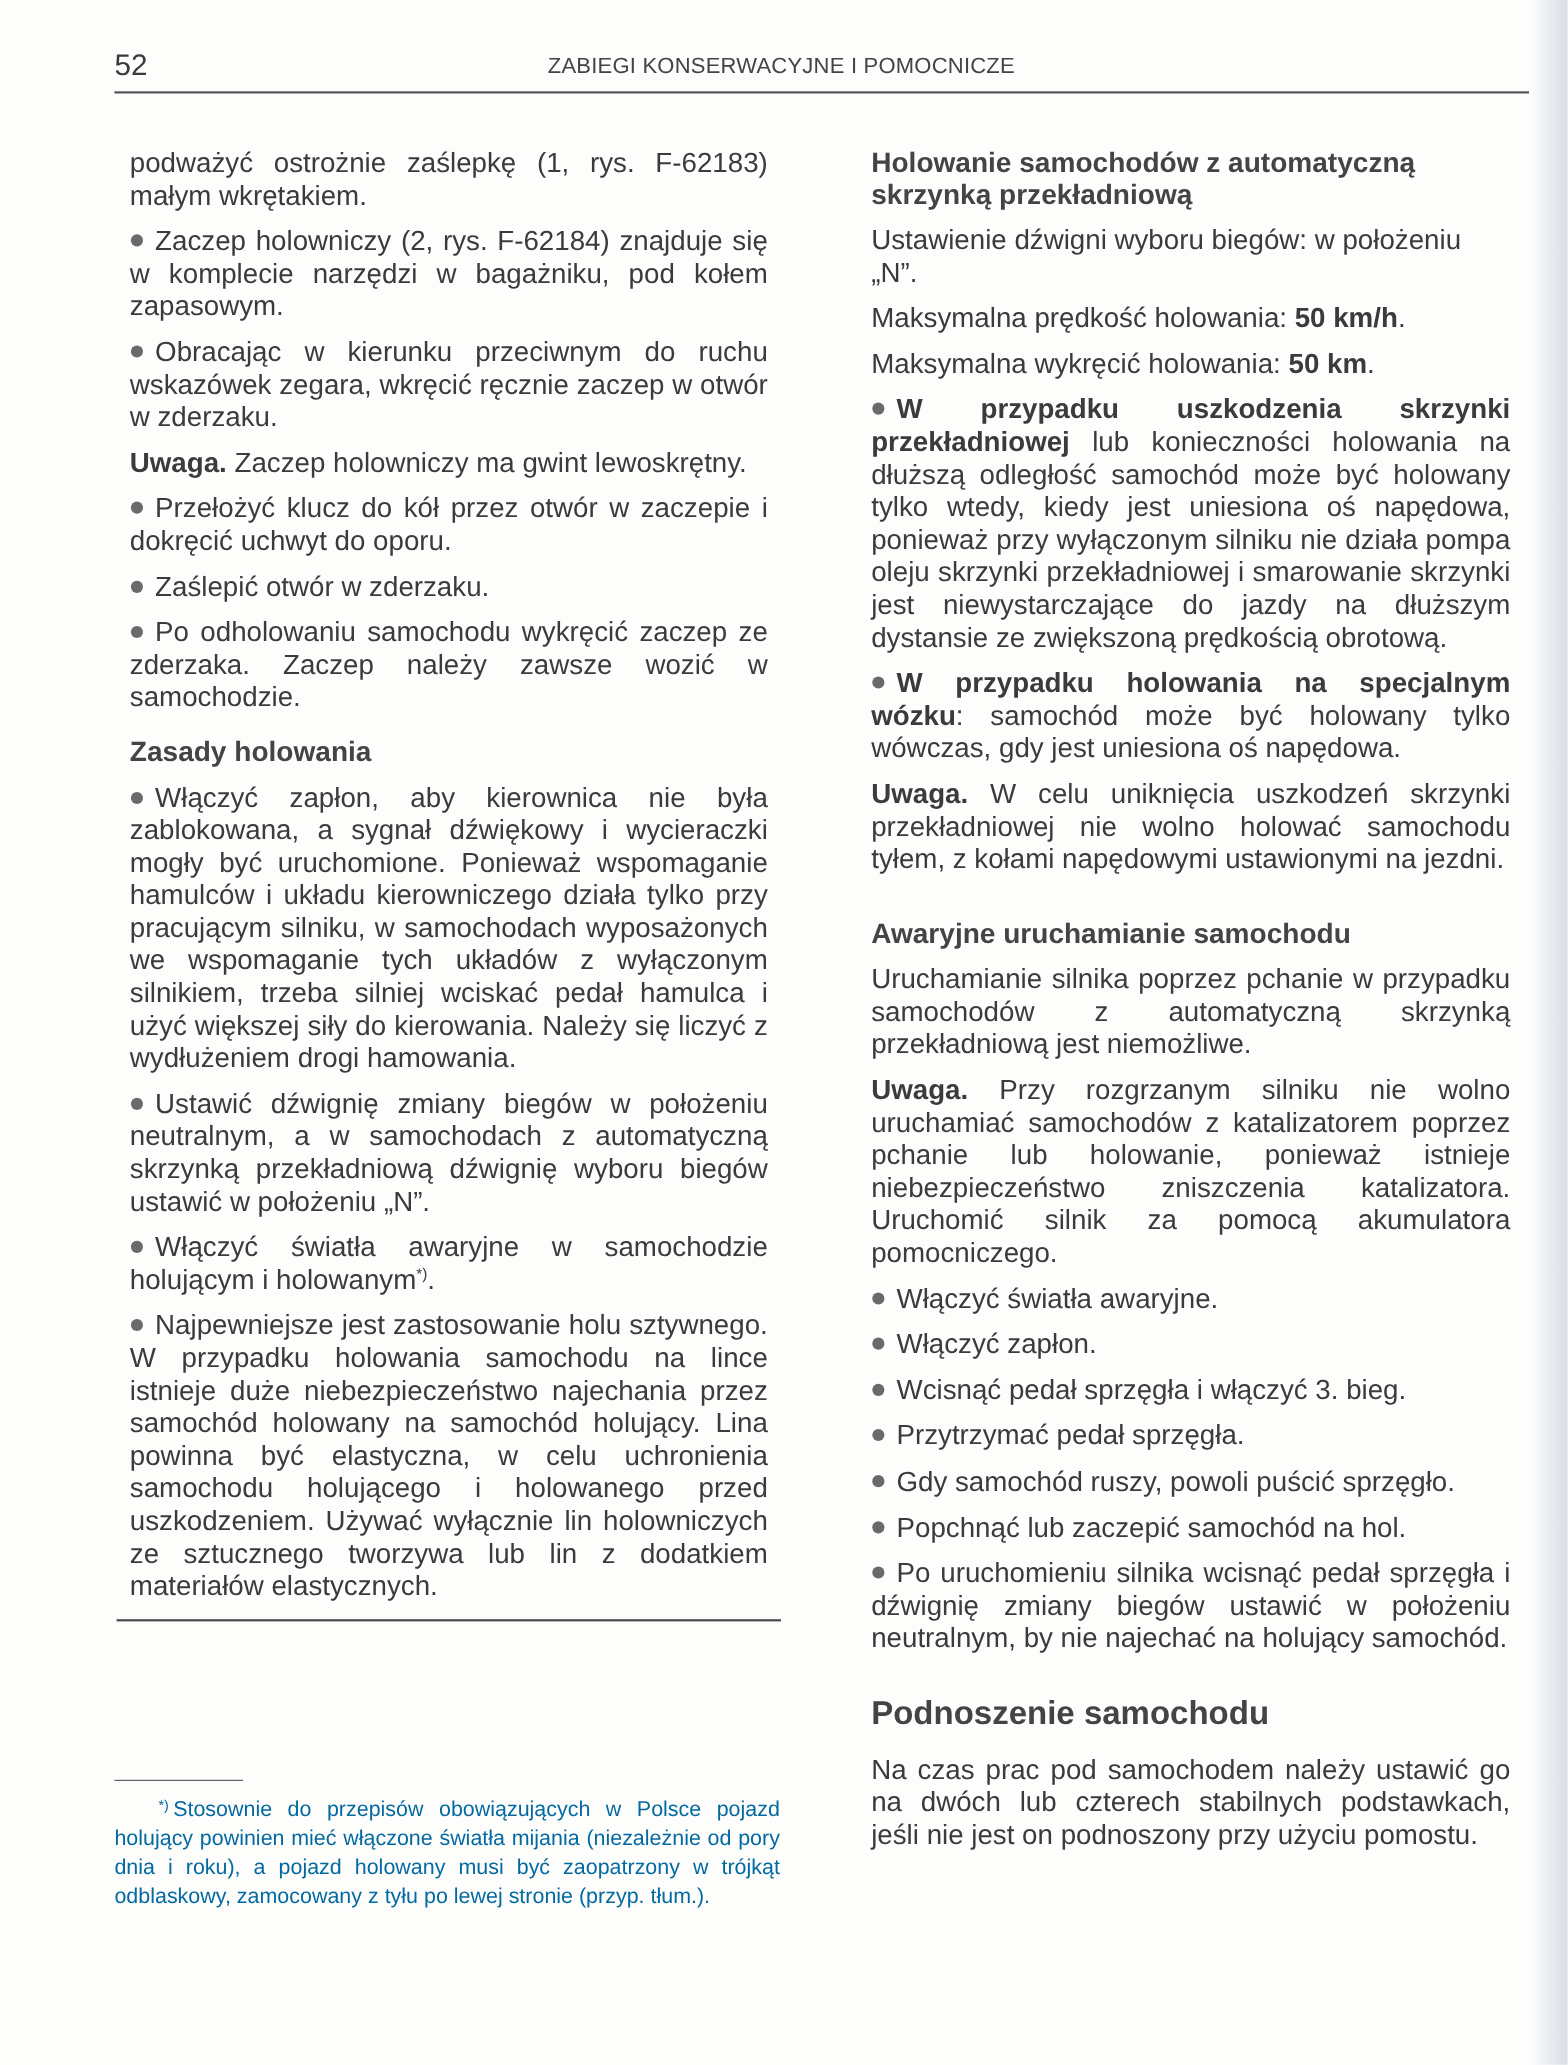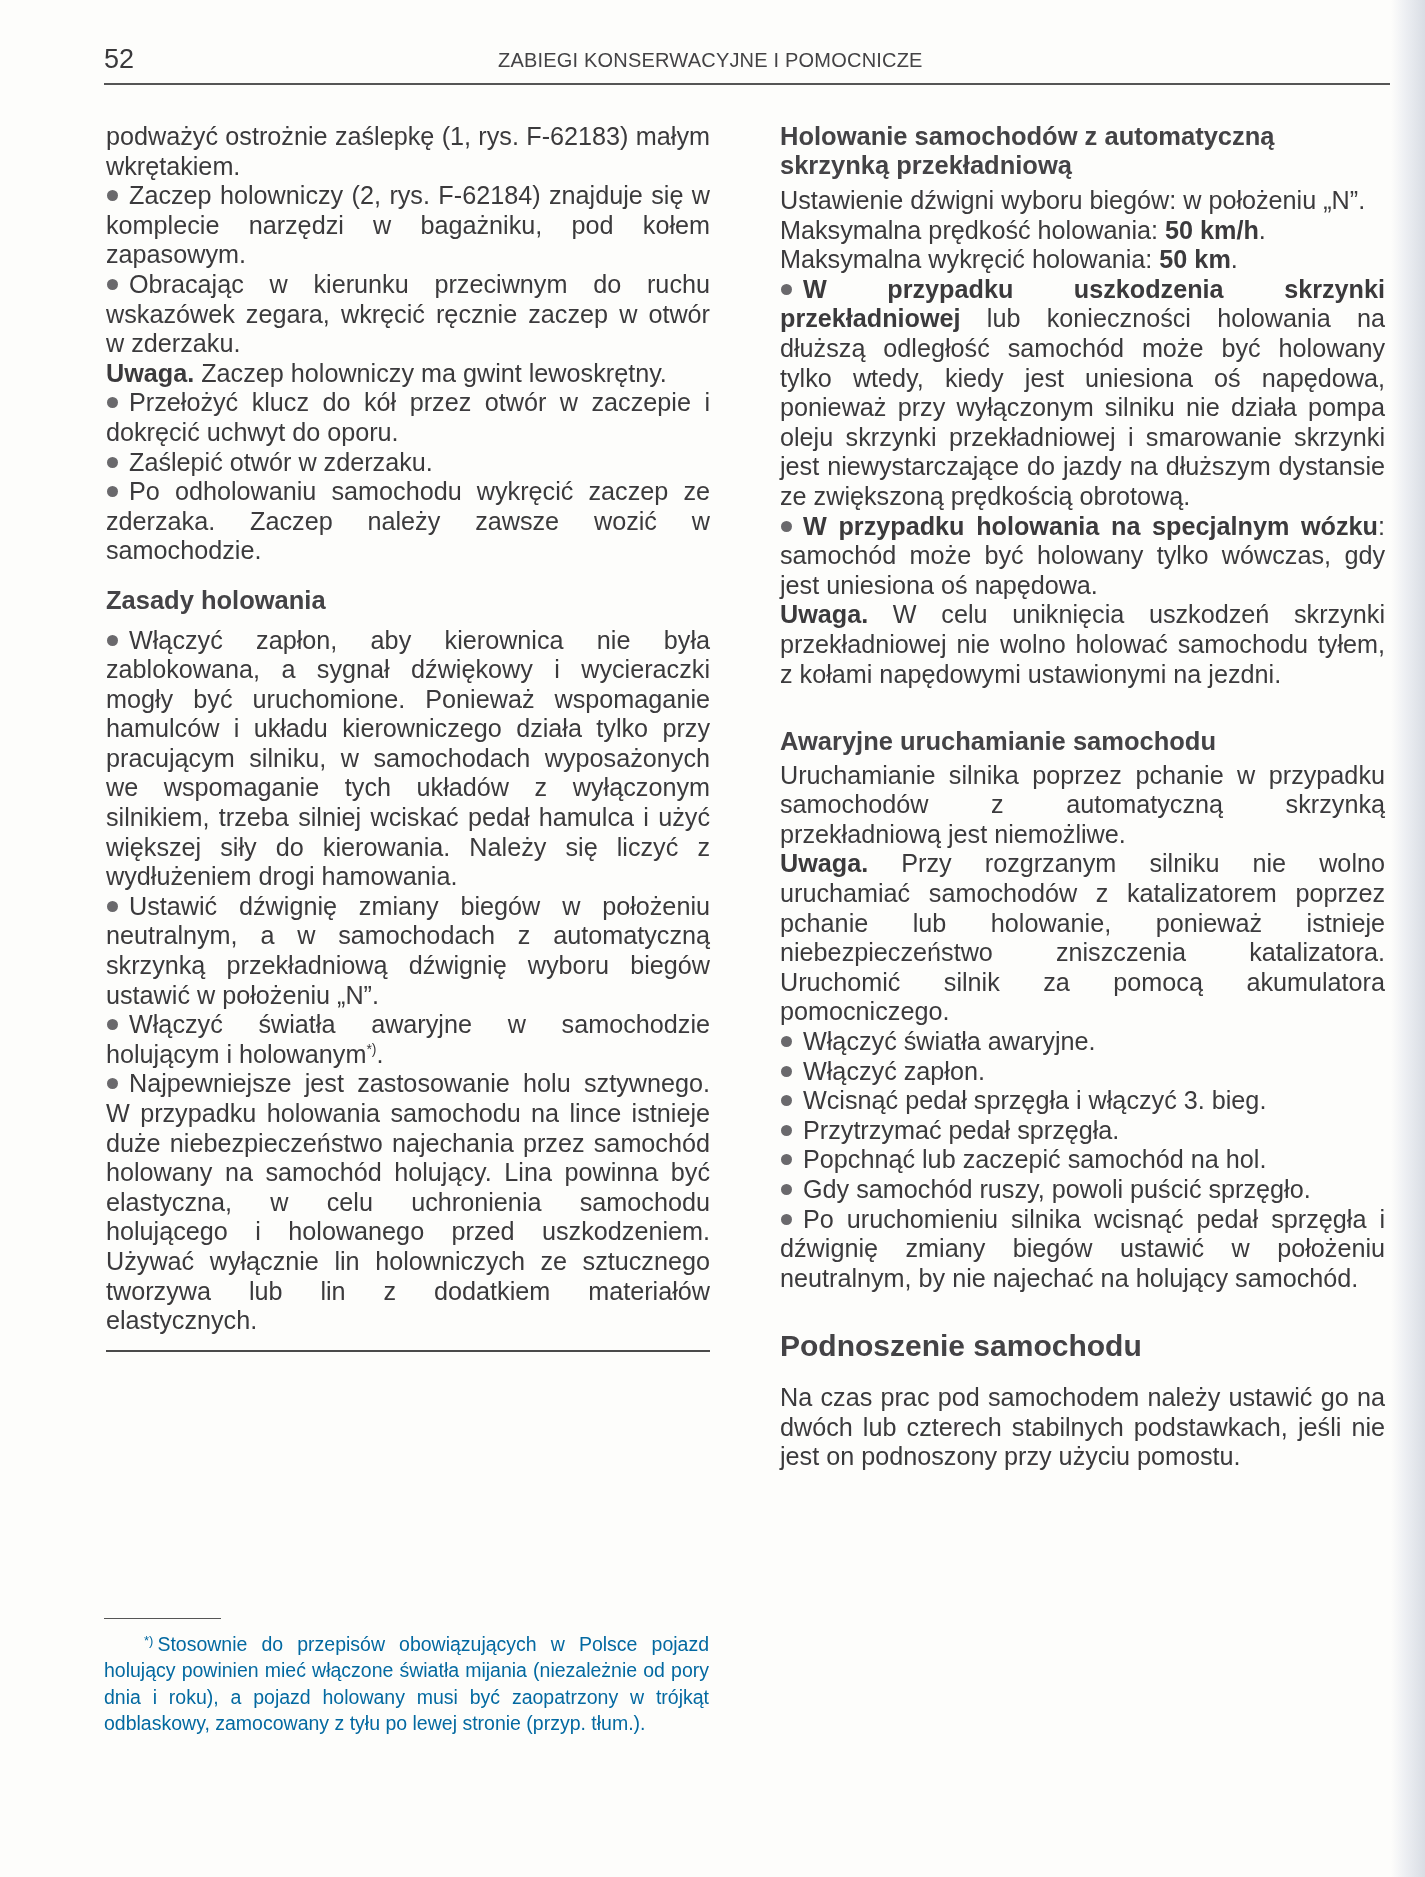--- a/index.html
+++ b/index.html
@@ -12,21 +12,21 @@
     background: linear-gradient(to right, #fdfdfb 0%, #eceef2 45%, #d9dde4 100%);
   }
   .header { position: absolute; left: 104px; top: 40px; width: 1290px; height: 44px; }
   .page-number { position: absolute; left: 0; top: 4px; font-size: 27px; color: #3a393b; }
   .running-title { position: absolute; left: 394px; top: 9px; font-size: 20px; color: #444345; letter-spacing: 0.2px; }
   .header-rule { position: absolute; left: 104px; top: 83px; width: 1286px; height: 2px; background: #555; }
 
   .col { position: absolute; top: 122px; font-size: 25.2px; line-height: 29.6px; text-align: justify; }
   .col-left { left: 106px; width: 604px; }
   .col-right { left: 780px; width: 605px; }
-  .col p { margin: 0; }
+  .col p { margin: 12px; }
   .bullet::before {
     content: ""; display: inline-block; width: 11px; height: 11px; border-radius: 50%;
     background: #6a696c; margin-right: 11px; vertical-align: 3px; margin-left: 1px;
   }
   .b { font-weight: bold; }
   .h3 { font-weight: bold; font-size: 25.5px; margin: 0; color: #444346; }
   .h2 { font-weight: bold; font-size: 30px; color: #444346; }
   sup { font-size: 14px; line-height: 0; }
   .sec-rule { height: 2px; background: #4a4a4a; }
 
@@ -79,19 +79,19 @@
   <p class="bullet"><span class="b">W przypadku holowania na specjalnym wózku</span><span>: samochód może być holowany tylko wówczas, gdy jest uniesiona oś napędowa.</span></p>
   <p><span class="b">Uwaga.</span><span> W celu uniknięcia uszkodzeń skrzynki przekładniowej nie wolno holować samochodu tyłem, z kołami napędowymi ustawionymi na jezdni.</span></p>
 
   <p class="h3" style="margin-top:38px; margin-bottom:4px;">Awaryjne uruchamianie samochodu</p>
   <p>Uruchamianie silnika poprzez pchanie w przypadku samochodów z automatyczną skrzynką przekładniową jest niemożliwe.</p>
   <p><span class="b">Uwaga.</span><span> Przy rozgrzanym silniku nie wolno uruchamiać samochodów z katalizatorem poprzez pchanie lub holowanie, ponieważ istnieje niebezpieczeństwo zniszczenia katalizatora. Uruchomić silnik za pomocą akumulatora pomocniczego.</span></p>
   <p class="bullet" style="text-align:left;">Włączyć światła awaryjne.</p>
   <p class="bullet" style="text-align:left;">Włączyć zapłon.</p>
   <p class="bullet" style="text-align:left;">Wcisnąć pedał sprzęgła i włączyć 3. bieg.</p>
   <p class="bullet" style="text-align:left;">Przytrzymać pedał sprzęgła.</p>
+  <p class="bullet" style="text-align:left;">Gdy samochód ruszy, powoli puścić sprzęgło.</p>
   <p class="bullet" style="text-align:left;">Popchnąć lub zaczepić samochód na hol.</p>
-  <p class="bullet" style="text-align:left;">Gdy samochód ruszy, powoli puścić sprzęgło.</p>
   <p class="bullet">Po uruchomieniu silnika wcisnąć pedał sprzęgła i dźwignię zmiany biegów ustawić w położeniu neutralnym, by nie najechać na holujący samochód.</p>
 
   <p class="h2" style="margin-top:38px; margin-bottom:22px;">Podnoszenie samochodu</p>
   <p>Na czas prac pod samochodem należy ustawić go na dwóch lub czterech stabilnych podstawkach, jeśli nie jest on podnoszony przy użyciu pomostu.</p>
 </div>
 
 </body></html>

